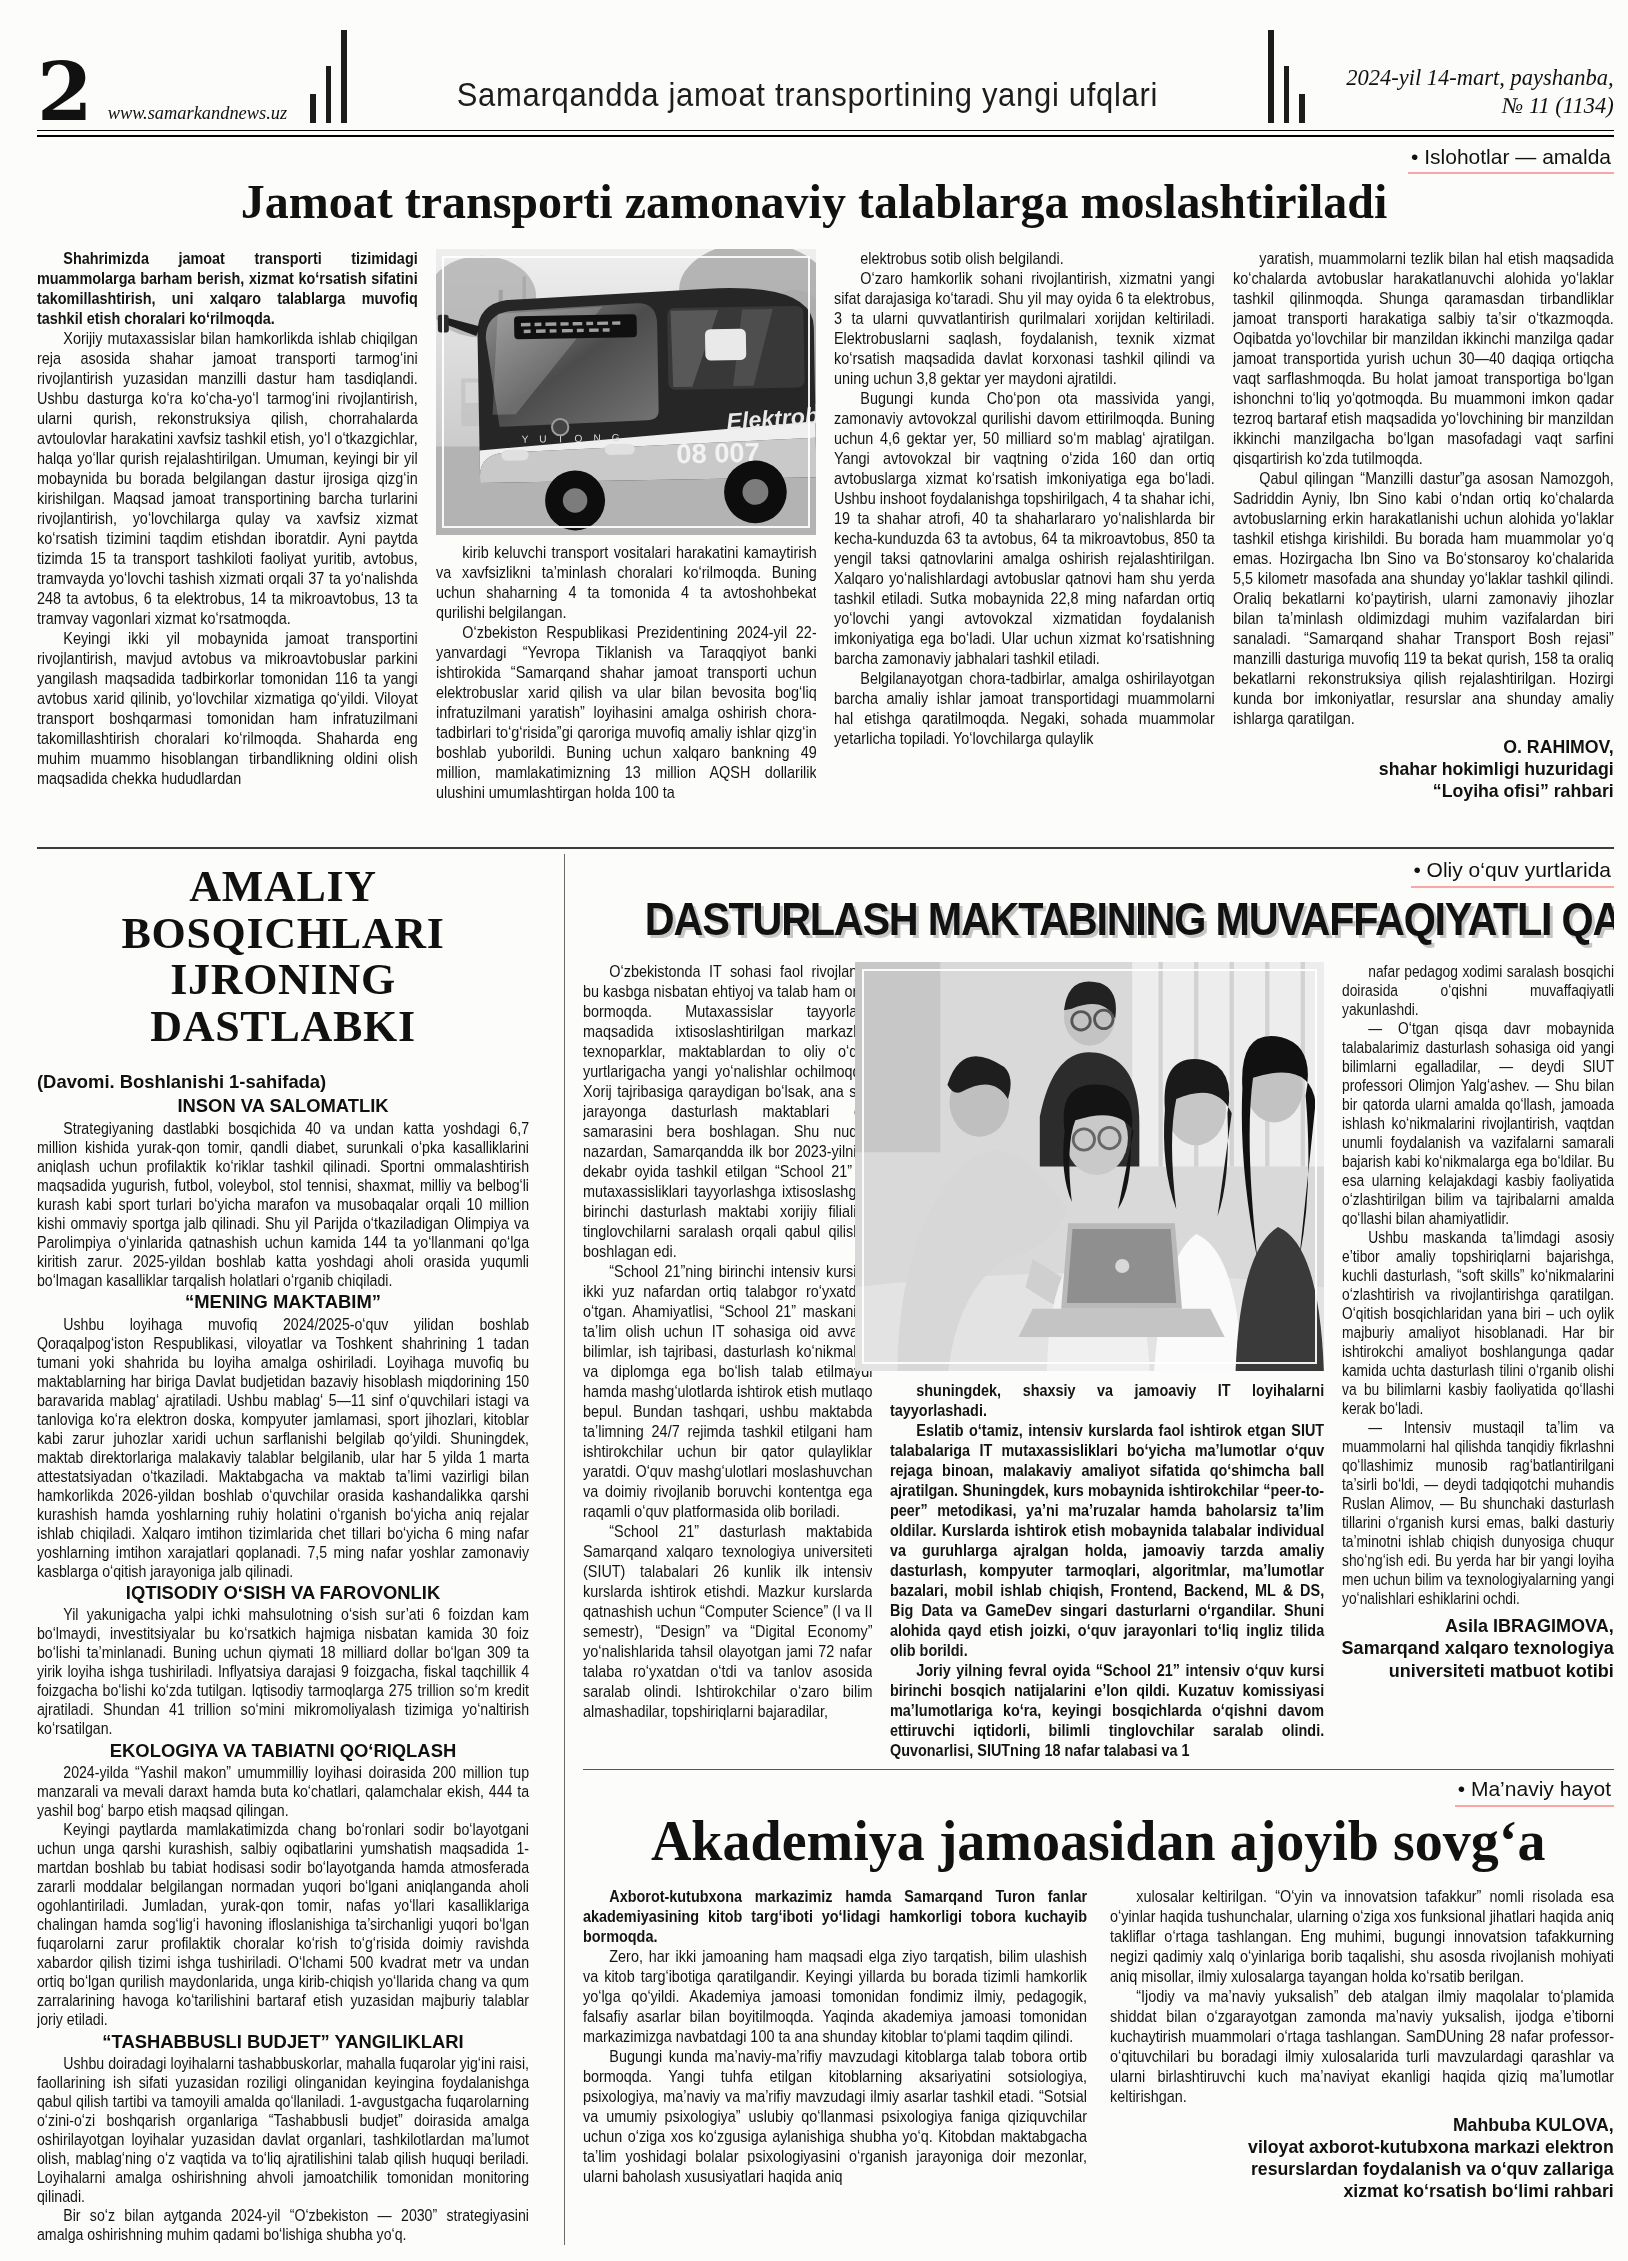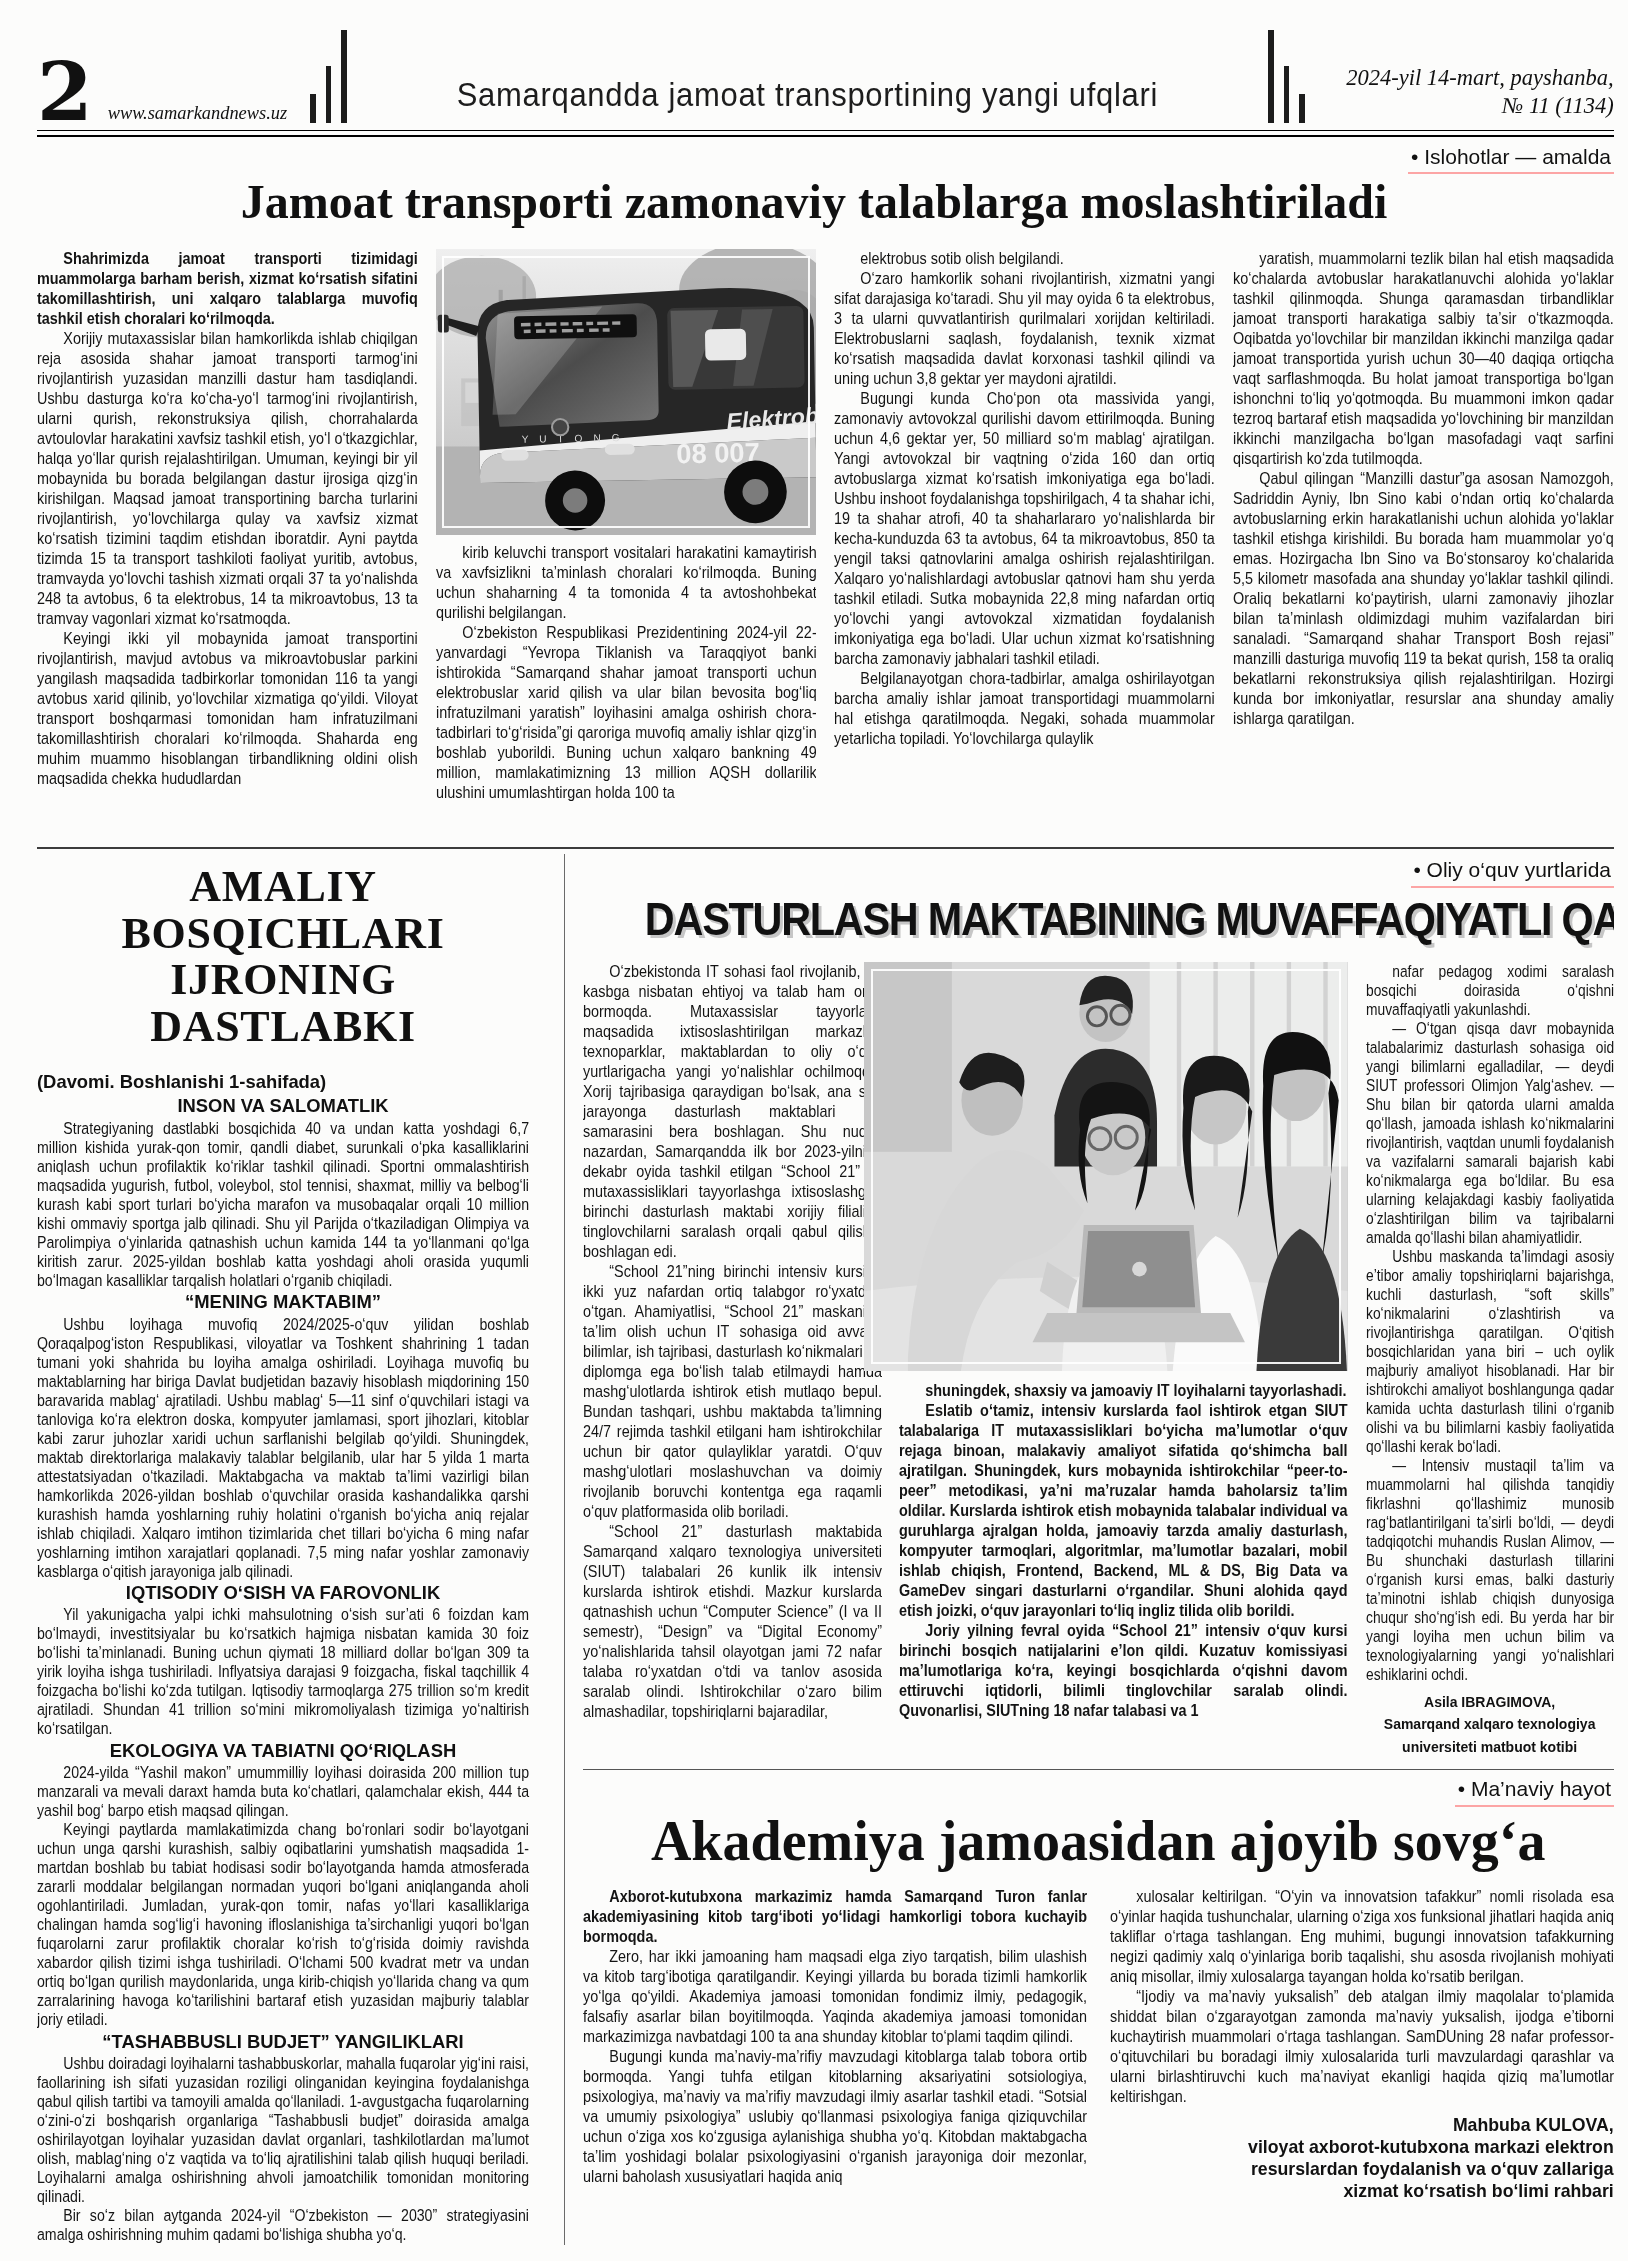--- a/index.html
+++ b/index.html
@@ -48,21 +48,21 @@
   
   .a3-tagrow{margin:4.1px 0 6.8px;}
   .a3-headline{font-weight:bold;font-size:47px;line-height:1;text-align:center;letter-spacing:-1.4px;
                white-space:nowrap;transform:scaleX(.88);margin:5.4px 0 20.4px;text-shadow:3.4px 3.4px 0 #c6c6c6;}
   .a3-cols{display:flex;gap:17.7px;height:802px;overflow:hidden;}
   .a3-col1{width:29%;overflow:hidden;}
   .a3-colmid{width:43.5%;font-weight:bold;}
   .a3-col3{flex:1;}
   .a3-col3 .para{font-size:16.3px;line-height:19px;}
   .photo-students{height:409px;margin:0 0 9.5px -35px;width:calc(100% + 35px);}
-  .a3-byline{font-size:14px;line-height:22.5px;text-align:center;}
+  .a3-byline{font-size:18px;line-height:22.5px;}
   
   .a4{border-top:1.4px solid #555;margin-top:5.4px;padding-top:4.1px;}
   .a4-tagrow{margin:2.7px 0 4.1px;}
   .a4-headline{font:bold 56px/1 "Liberation Serif",serif;text-align:center;margin:6.8px 0 17.7px;}
   .a4-cols{display:flex;gap:23px;}
   .a4-cols .col{flex:1;}
   .a4-lead{font-weight:bold;}
   .a4-byline{font-size:17.7px;line-height:22px;}
 </style>
 </head>
@@ -197,20 +197,25 @@
       </div>
     </div>
 
     <div class="col">
       <div class="squeeze">
         <p class="para noindent">yaratish, muammolarni tezlik bilan hal etish maqsadida ko‘chalarda avtobuslar harakatlanuvchi alohida yo‘laklar tashkil qilinmoqda. Shunga qaramasdan tirbandliklar jamoat transporti harakatiga salbiy ta’sir o‘tkazmoqda. Oqibatda yo‘lovchilar bir manzildan ikkinchi manzilga qadar jamoat transportida yurish uchun 30—40 daqiqa ortiqcha vaqt sarflashmoqda. Bu holat jamoat transportiga bo‘lgan ishonchni to‘liq yo‘qotmoqda. Bu muammoni imkon qadar tezroq bartaraf etish maqsadida yo‘lovchining bir manzildan ikkinchi manzilgacha bo‘lgan masofadagi vaqt sarfini qisqartirish ko‘zda tutilmoqda.</p>
         <div>
             <p class="para">Qabul qilingan “Manzilli dastur”ga asosan Namozgoh, Sadriddin Ayniy, Ibn Sino kabi o‘ndan ortiq ko‘chalarda avtobuslarning erkin harakatlanishi uchun alohida yo‘laklar tashkil etishga kirishildi. Bu borada ham muammolar yo‘q emas. Hozirgacha Ibn Sino va Bo‘stonsaroy ko‘chalarida 5,5 kilometr masofada ana shunday yo‘laklar tashkil qilindi. Oraliq bekatlarni ko‘paytirish, ularni zamonaviy jihozlar bilan ta’minlash oldimizdagi muhim vazifalardan biri sanaladi. “Samarqand shahar Transport Bosh rejasi” manzilli dasturiga muvofiq 119 ta bekat qurish, 158 ta oraliq bekatlarni rekonstruksiya qilish rejalashtirilgan. Hozirgi kunda bor imkoniyatlar, resurslar ana shunday amaliy ishlarga qaratilgan.</p>
           </div>
       </div>
+      <div class="byline">
+          <div>O. RAHIMOV,</div>
+          <div>shahar hokimligi huzuridagi</div>
+          <div>“Loyiha ofisi” rahbari</div>
+        </div>
     </div>
   </div>
 
   <div class="lower">
 
     <div class="lower-left">
       <h2 class="a2-headline">
           <div>AMALIY</div>
           <div>BOSQICHLARI</div>
           <div>IJRONING DASTLABKI</div>

